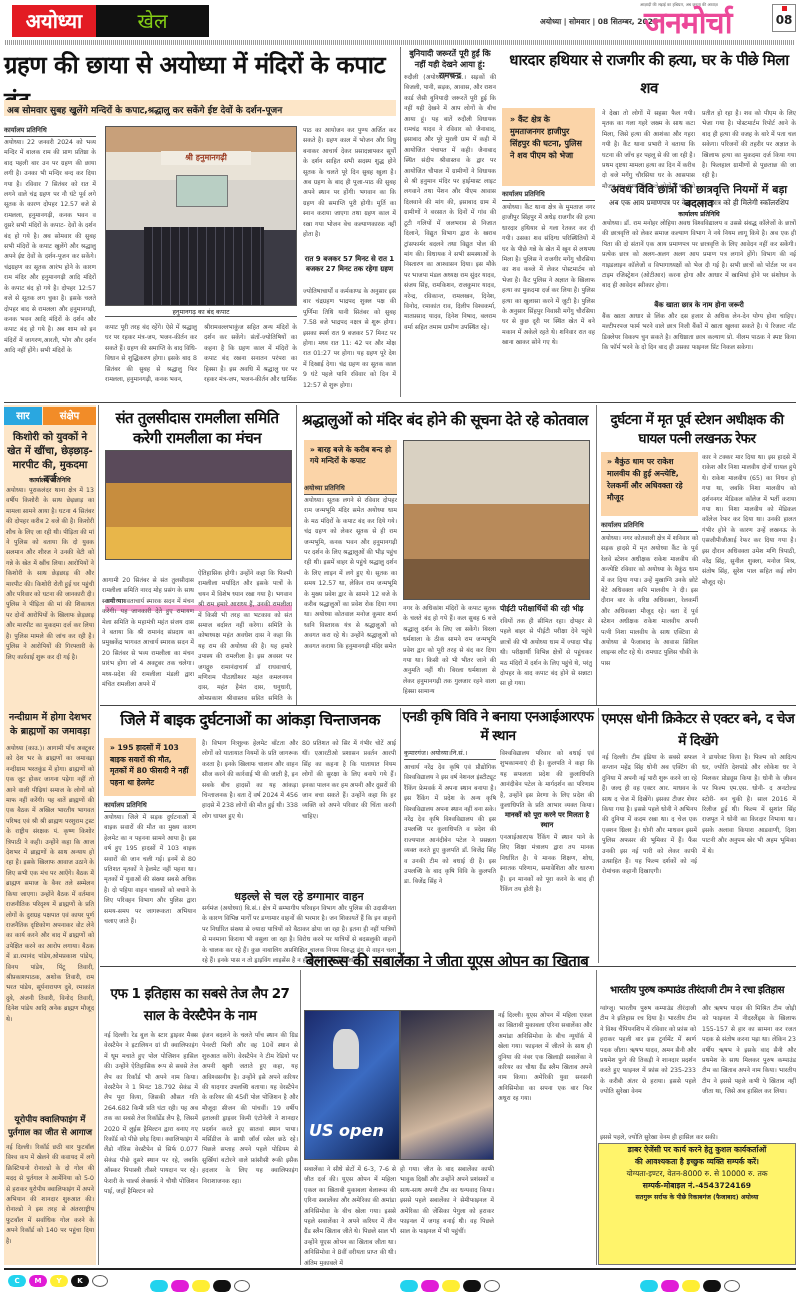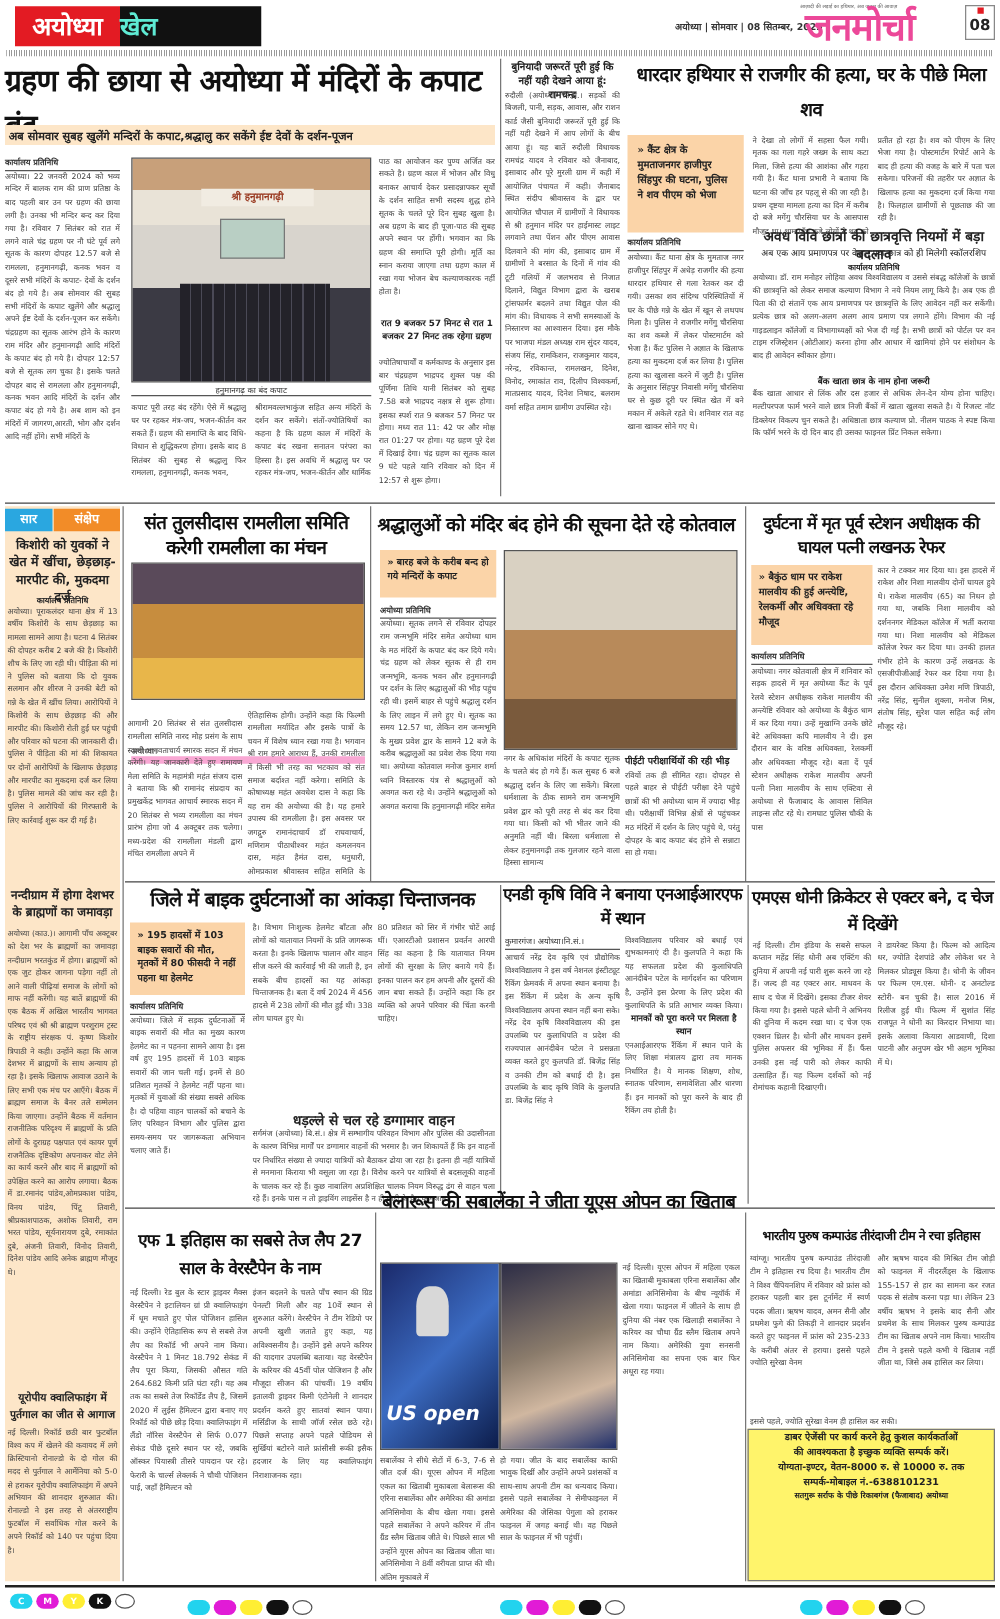--- a/index.html
+++ b/index.html
@@ -14,21 +14,21 @@
 .vline{position:absolute;width:1px;background:#777}
 .hline{position:absolute;height:1px;background:#777}
 .ruled{background:repeating-linear-gradient(90deg,#999 0 1px,#fff 1px 2px)}
 .dot{display:inline-block;width:18px;height:12px;border-radius:6px;margin-right:3px;vertical-align:middle}
 .reg{display:inline-block;width:16px;height:12px;border:1px solid #555;border-radius:50%;vertical-align:middle;position:relative;margin-right:10px}
 </style>
 </head>
 <body>
 
 <div class="abs" style="left:12px;top:5px;width:84px;height:32px;background:#e31b23;color:#fff;font-weight:bold;font-size:20px;line-height:32px;text-align:center">अयोध्या</div>
-<div class="abs" style="left:96px;top:5px;width:113px;height:32px;background:#111;color:#5eead4;font-weight:bold;font-size:20px;line-height:32px;text-align:left">खेल</div>
+<div class="abs" style="left:96px;top:5px;width:113px;height:32px;background:#111;color:#84cc16;font-weight:normal;font-size:20px;line-height:32px;text-align:center">खेल</div>
 <div class="abs" style="left:540px;top:16px;font-size:7.5px;font-weight:bold;color:#333">अयोध्या | सोमवार | 08 सितम्बर, 2025</div>
 <div class="abs" style="left:640px;top:2px;font-size:4px;color:#555">आज़ादी की लड़ाई का हथियार, अब जनता की आवाज़</div>
 <div class="abs" style="left:644px;top:6px;font-size:30px;font-weight:bold;color:#ec4899;letter-spacing:-1px;line-height:34px">जनमोर्चा</div>
 <div class="abs" style="left:772px;top:4px;width:24px;height:28px;border:1px solid #888;text-align:center">
   <span class="abs" style="left:9px;top:1px;width:5px;height:5px;background:#e31b23"></span>
   <span style="display:block;margin-top:8px;font-size:12px;font-weight:bold">08</span>
 </div>
 <div class="abs ruled" style="left:5px;top:40px;width:790px;height:5px"></div>
 
 <div class="abs hd" style="left:4px;top:47px;width:392px;font-size:24px;line-height:36px;text-align:left">ग्रहण की छाया से अयोध्या में मंदिरों के कपाट बंद</div>
@@ -80,21 +80,21 @@
 <div class="vline" style="left:98px;top:405px;height:860px"></div>
 
 <div class="abs hd" style="left:102px;top:408px;width:190px;font-size:15px;line-height:20px">संत तुलसीदास रामलीला समिति करेगी रामलीला का मंचन</div>
 <div class="abs photo" style="left:105px;top:450px;width:187px;height:110px;background:linear-gradient(180deg,#5a4a5a 0 30%,#c78d3e 30% 70%,#e8b64a 70% 100%)"></div>
 <div class="abs" style="left:105px;top:596px;width:187px;font-size:6.5px;color:#333;border-bottom:6px solid #f9a8d4">अयोध्या।</div>
 <div class="abs txt" style="left:102px;top:575px;width:92px;height:125px">आगामी 20 सितंबर से संत तुलसीदास रामलीला समिति नारद मोह प्रसंग के साथ स्वामी भागवताचार्य स्मारक सदन में मंचन करेगी। यह जानकारी देते हुए रामायण मेला समिति के महामंत्री महंत संजय दास ने बताया कि श्री रामानंद संप्रदाय का प्रमुखकेंद्र भागवत आचार्य स्मारक सदन में 20 सितंबर से भव्य रामलीला का मंचन प्रारंभ होगा जो 4 अक्टूबर तक चलेगा। मध्य-प्रदेश की रामलीला मंडली द्वारा मंचित रामलीला अपने में</div>
 <div class="abs txt" style="left:198px;top:568px;width:94px;height:132px">ऐतिहासिक होगी। उन्होंने कहा कि फिल्मी रामलीला मर्यादित और इसके पात्रों के चयन में विशेष ध्यान रखा गया है। भगवान श्री राम हमारे आराध्य हैं, उनकी रामलीला में किसी भी तरह का भटकाव को संत समाज बर्दाश्त नहीं करेगा। समिति के कोषाध्यक्ष महंत अवधेश दास ने कहा कि यह राम की अयोध्या की है। यह हमारे उपास्य की रामलीला है। इस अवसर पर जगद्गुरु रामानंदाचार्य डॉ राघवाचार्य, मणिराम पीठाधीश्वर महंत कमलनयन दास, महंत हैमंत दास, धनुधारी, ओमप्रकाश श्रीवास्तव सहित समिति के लोग उपस्थित रहे।</div>
 
 <div class="vline" style="left:296px;top:405px;height:300px"></div>
 <div class="abs hd" style="left:300px;top:410px;width:290px;font-size:15px;line-height:20px">श्रद्धालुओं को मंदिर बंद होने की सूचना देते रहे कोतवाल</div>
-<div class="abs kicker" style="left:304px;top:440px;width:93px;height:38px;font-size:7.5px;line-height:11px;padding:4px 6px">बारह बजे के करीब बन्द हो गये मन्दिरों के कपाट</div>
+<div class="abs kicker" style="left:304px;top:440px;width:93px;height:54px;font-size:7.5px;line-height:11px;padding:4px 6px">बारह बजे के करीब बन्द हो गये मन्दिरों के कपाट</div>
 <div class="abs byline" style="left:304px;top:483px;width:93px">अयोध्या प्रतिनिधि</div>
 <div class="abs txt" style="left:304px;top:495px;width:93px;height:206px">अयोध्या। सूतक लगने से रविवार दोपहर राम जन्मभूमि मंदिर समेत अयोध्या धाम के मठ मंदिरों के कपाट बंद कर दिये गये। चंद्र ग्रहण को लेकर सूतक से ही राम जन्मभूमि, कनक भवन और हनुमानगढ़ी पर दर्शन के लिए श्रद्धालुओं की भीड़ पहुंच रही थी। इसमें बाहर से पहुंचे श्रद्धालु दर्शन के लिए लाइन में लगे हुए थे। सूतक का समय 12.57 था, लेकिन राम जन्मभूमि के मुख्य प्रवेश द्वार के सामने 12 बजे के करीब श्रद्धालुओं का प्रवेश रोक दिया गया था। अयोध्या कोतवाल मनोज कुमार शर्मा ध्वनि विस्तारक यंत्र से श्रद्धालुओं को अवगत करा रहे थे। उन्होंने श्रद्धालुओं को अवगत कराया कि हनुमानगढ़ी मंदिर समेत</div>
 <div class="abs photo" style="left:403px;top:440px;width:187px;height:160px;background:linear-gradient(180deg,#d9d1c2 0 40%,#b88a5a 40% 75%,#7a5a3c 75% 100%)"></div>
 <div class="abs txt" style="left:403px;top:603px;width:93px;height:98px">नगर के अधिकांश मंदिरों के कपाट सूतक के चलते बंद हो गये हैं। कल सुबह 6 बजे श्रद्धालु दर्शन के लिए जा सकेंगे। बिरला धर्मशाला के ठीक सामने राम जन्मभूमि प्रवेश द्वार को पूरी तरह से बंद कर दिया गया था। किसी को भी भीतर जाने की अनुमति नहीं थी। बिरला धर्मशाला से लेकर हनुमानगढ़ी तक गुलजार रहने वाला हिस्सा सामान्य</div>
 <div class="abs" style="left:500px;top:603px;width:92px;font-size:7.5px;font-weight:bold;line-height:12px">पीईटी परीक्षार्थियों की रही भीड़</div>
 <div class="abs txt" style="left:500px;top:616px;width:92px;height:84px">रवियों तक ही सीमित रहा। दोपहर से पहले बाहर से पीईटी परीक्षा देने पहुंचे छात्रों की भी अयोध्या धाम में ज्यादा भीड़ थी। परीक्षार्थी विभिन्न क्षेत्रों से पहुंचकर मठ मंदिरों में दर्शन के लिए पहुंचे थे, परंतु दोपहर के बाद कपाट बंद होने से सन्नाटा सा हो गया।</div>
 
 <div class="vline" style="left:596px;top:405px;height:300px"></div>
 <div class="abs hd" style="left:598px;top:410px;width:198px;font-size:13.5px;line-height:19px">दुर्घटना में मृत पूर्व स्टेशन अधीक्षक की घायल पत्नी लखनऊ रेफर</div>
 <div class="abs kicker" style="left:601px;top:452px;width:97px;height:64px;font-size:7.8px;line-height:12px;padding:4px 6px">बैकुंठ धाम पर राकेश मालवीय की हुई अन्त्येष्टि, रेलकर्मी और अधिवक्ता रहे मौजूद</div>
@@ -145,22 +145,22 @@
 
 <div class="vline" style="left:596px;top:970px;height:295px"></div>
 <div class="abs hd" style="left:598px;top:982px;width:198px;font-size:10px;line-height:16px">भारतीय पुरुष कम्पाउंड तीरंदाजी टीम ने रचा इतिहास</div>
 <div class="abs txt" style="left:600px;top:1003px;width:96px;height:128px">ग्वांग्जू। भारतीय पुरुष कम्पाउंड तीरंदाजी टीम ने इतिहास रच दिया है। भारतीय टीम ने विश्व चैंपियनशिप में रविवार को फ्रांस को हराकर पहली बार इस टूर्नामेंट में स्वर्ण पदक जीता। ऋषभ यादव, अमन सैनी और प्रथमेश फुगे की तिकड़ी ने शानदार प्रदर्शन करते हुए फाइनल में फ्रांस को 235-233 के करीबी अंतर से हराया। इससे पहले ज्योति सुरेखा वेनम</div>
 <div class="abs txt" style="left:702px;top:1003px;width:94px;height:128px">और ऋषभ यादव की मिश्रित टीम जोड़ी को फाइनल में नीदरलैंड्स के खिलाफ 155-157 से हार का सामना कर रजत पदक से संतोष करना पड़ा था। लेकिन 23 वर्षीय ऋषभ ने इसके बाद सैनी और प्रथमेश के साथ मिलकर पुरुष कम्पाउंड टीम का खिताब अपने नाम किया। भारतीय टीम ने इससे पहले कभी ये खिताब नहीं जीता था, जिसे अब हासिल कर लिया।</div>
 <div class="abs" style="left:600px;top:1132px;width:196px;font-size:6.2px;color:#444">इससे पहले, ज्योति सुरेखा वेनम ही हासिल कर सकी।</div>
 
 <div class="abs" style="left:598px;top:1143px;width:198px;height:122px;background:#fff46b;border:1px solid #777;text-align:center;overflow:hidden">
   <div style="font-size:7.6px;font-weight:bold;line-height:12px;white-space:nowrap">डाबर ऐजेंसी पर कार्य करने हेतु कुशल कार्यकर्ताओं</div>
   <div style="font-size:7.6px;font-weight:bold;line-height:12px;white-space:nowrap">की आवश्यकता है इच्छुक व्यक्ति सम्पर्क करें।</div>
-  <div style="font-size:7.6px;font-weight:bold;line-height:12px;white-space:nowrap">योग्यता-इण्टर, वेतन-8000 रु. से 10000 रु. तक</div>
-  <div style="font-size:7.6px;font-weight:bold;line-height:12px">सम्पर्क-मोबाइल नं.-6388101231</div>
+  <div style="font-size:7.6px;font-weight:normal;line-height:12px;white-space:nowrap">योग्यता-इण्टर, वेतन-8000 रु. से 10000 रु. तक</div>
+  <div style="font-size:7.6px;font-weight:bold;line-height:12px">सम्पर्क-मोबाइल नं.-4543724169</div>
   <div style="font-size:6.3px;font-weight:bold;line-height:10px">सतगुरू सर्राफ के पीछे रिकाबगंज (फैजाबाद) अयोध्या</div>
 </div>
 
 <div class="hline" style="left:4px;top:1268px;width:792px;height:2px;background:#222"></div>
 <div class="abs" style="left:8px;top:1275px;font-size:7px;color:#fff;font-weight:bold">
   <span class="dot" style="background:#22d3ee;text-align:center;line-height:12px">C</span><span class="dot" style="background:#e11bd6;text-align:center;line-height:12px">M</span><span class="dot" style="background:#ffee33;text-align:center;line-height:12px">Y</span><span class="dot" style="background:#111;text-align:center;line-height:12px">K</span><span class="reg"></span>
 </div>
 <div class="abs" style="left:150px;top:1275px">
   <span class="dot" style="background:#22d3ee"></span><span class="dot" style="background:#e11bd6"></span><span class="dot" style="background:#ffee33"></span><span class="dot" style="background:#111"></span><span class="reg"></span>
 </div>

